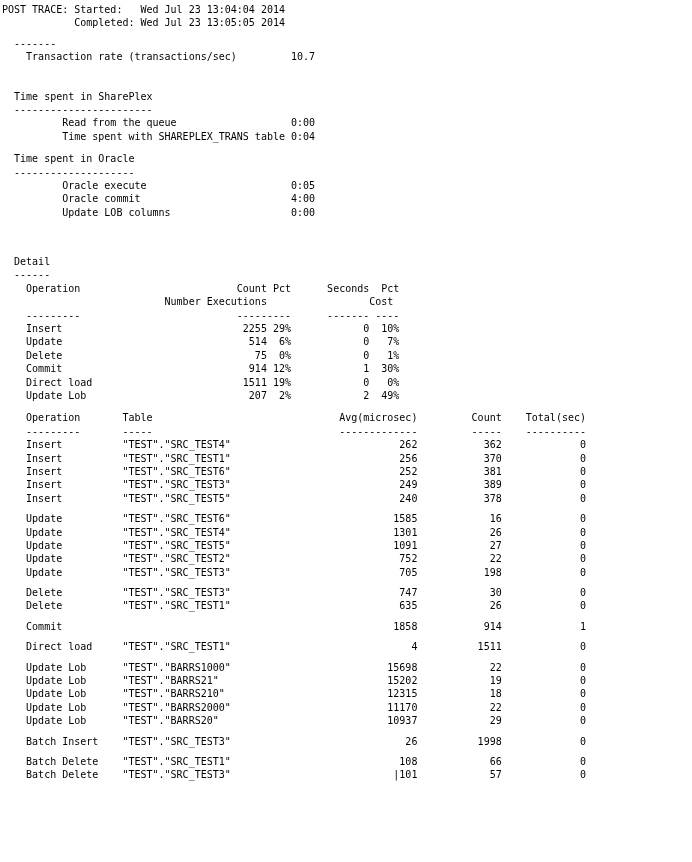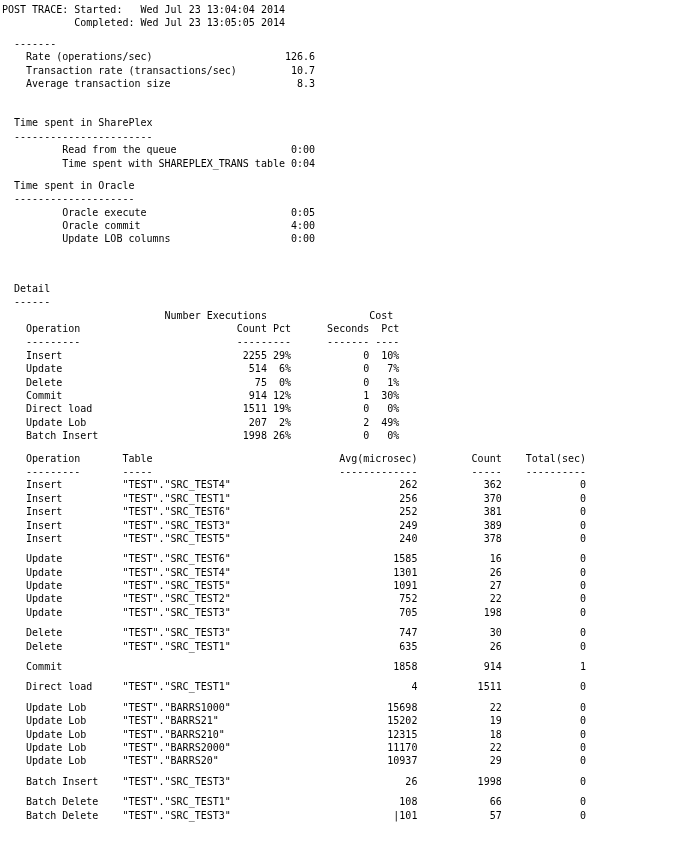--- a/index.html
+++ b/index.html
@@ -26,50 +26,47 @@
 <body style="background: rgb(255, 255, 255);">
 
 <div class="screen">
   <div>
       <div class="ln">POST TRACE: Started:   Wed Jul 23 13:04:04 2014</div>
       <div class="ln">            Completed: Wed Jul 23 13:05:05 2014</div>
       <div class="gap" style="height: 7px;"></div>
     </div>
   <div>
       <div class="ln">  -------</div>
-      <div class="ln">    Rate (operations/sec)                      126.6</div>
       <div class="ln">    Transaction rate (transactions/sec)         10.7</div>
-      <div class="ln">    Average transaction size                     8.3</div>
       <div class="gap" style="height: 13px;"></div>
       <div class="gap" style="height: 13px;"></div>
       <div class="ln">  Time spent in SharePlex</div>
       <div class="ln">  -----------------------</div>
       <div class="ln">          Read from the queue                   0:00</div>
       <div class="ln">          Time spent with SHAREPLEX_TRANS table 0:04</div>
       <div class="gap" style="height: 9px;"></div>
       <div class="ln">  Time spent in Oracle</div>
       <div class="ln">  --------------------</div>
       <div class="ln">          Oracle execute                        0:05</div>
       <div class="ln">          Oracle commit                         4:00</div>
       <div class="ln">          Update LOB columns                    0:00</div>
     </div>
   <div>
       <div class="gap" style="height: 36px;"></div>
       <div class="ln">  Detail</div>
       <div class="ln">  ------</div>
+      <div class="ln">    Operation                          Count Pct      Seconds  Pct</div>
       <div class="ln">                           Number Executions                 Cost</div>
-      <div class="ln">    Operation                          Count Pct      Seconds  Pct</div>
       <div class="ln">    ---------                          ---------      ------- ----</div>
       <div class="ln">    Insert                              2255 29%            0  10%</div>
       <div class="ln">    Update                               514  6%            0   7%</div>
       <div class="ln">    Delete                                75  0%            0   1%</div>
       <div class="ln">    Commit                               914 12%            1  30%</div>
       <div class="ln">    Direct load                         1511 19%            0   0%</div>
       <div class="ln">    Update Lob                           207  2%            2  49%</div>
-      <div class="ln">    Batch Insert                        1998 26%            0   0%</div>
       <div class="gap" style="height: 9px;"></div>
       <div class="ln">    Operation       Table                               Avg(microsec)         Count    Total(sec)</div>
       <div class="ln">    ---------       -----                               -------------         -----    ----------</div>
       <div class="ln">    Insert          "TEST"."SRC_TEST4"                            262           362             0</div>
       <div class="ln">    Insert          "TEST"."SRC_TEST1"                            256           370             0</div>
       <div class="ln">    Insert          "TEST"."SRC_TEST6"                            252           381             0</div>
       <div class="ln">    Insert          "TEST"."SRC_TEST3"                            249           389             0</div>
       <div class="ln">    Insert          "TEST"."SRC_TEST5"                            240           378             0</div>
       <div class="gap" style="height: 7px;"></div>
       <div class="ln">    Update          "TEST"."SRC_TEST6"                           1585            16             0</div>

